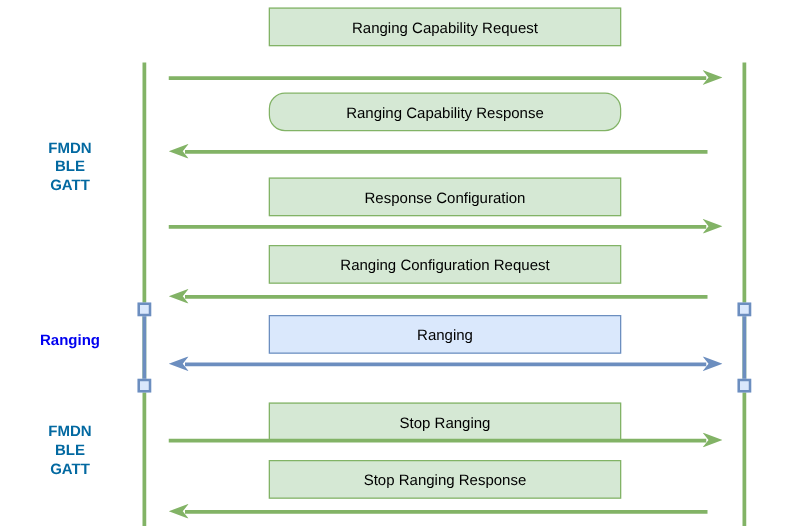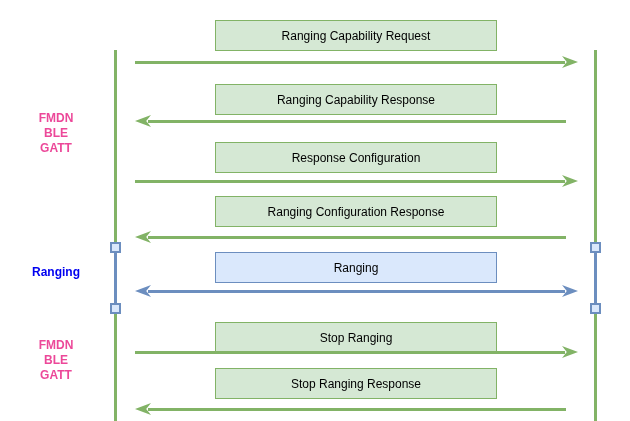--- a/index.html
+++ b/index.html
@@ -82,21 +82,21 @@
   
   .phase-label {
     position: absolute;
     left: 18px;
     width: 76px;
     text-align: center;
     font-size: 12px;
     font-weight: bold;
     line-height: 15px;
   }
-  .phase-label.green { color: #ec4899; }
+  .phase-label.green { color: #0369a1; }
   .phase-label.blue  { color: #0000f0; }
 </style>
 </head>
 <body>
 
 <div class="canvas">
 
   <div class="lifeline" style="left:114px; top:50px; height:371px;"></div>
   <div class="lifeline" style="left:594px; top:50px; height:371px;"></div>
 
@@ -115,24 +115,24 @@
   </div>
   <div class="phase-label blue" style="top:265px;">
     <div>Ranging</div>
   </div>
   <div class="phase-label green" style="top:338px;">
     <div>FMDN</div>
     <div>BLE</div>
     <div>GATT</div>
   </div>
 
-  <div class="msg-box" style="top:20px;">Ranging Capability Request</div>
-  <div class="msg-box" style="top:84px;">Ranging Capability Response</div>
+  <div class="msg-box" style="top:6px;">Ranging Capability Request</div>
+  <div class="msg-box" style="top:74px;border-radius:13px;">Ranging Capability Response</div>
   <div class="msg-box" style="top:142px;">Response Configuration</div>
-  <div class="msg-box" style="top:196px;">Ranging Configuration Response</div>
+  <div class="msg-box" style="top:196px;">Ranging Configuration Request</div>
   <div class="msg-box blue" style="top:252px;">Ranging</div>
   <div class="msg-box" style="top:322px;">Stop Ranging</div>
   <div class="msg-box" style="top:368px;">Stop Ranging Response</div>
 
   <div class="arrow dir-right" style="top:56px;">
     <div class="line"></div>
     <div class="head point-right"></div>
   </div>
 
   <div class="arrow dir-left" style="top:115px;">

